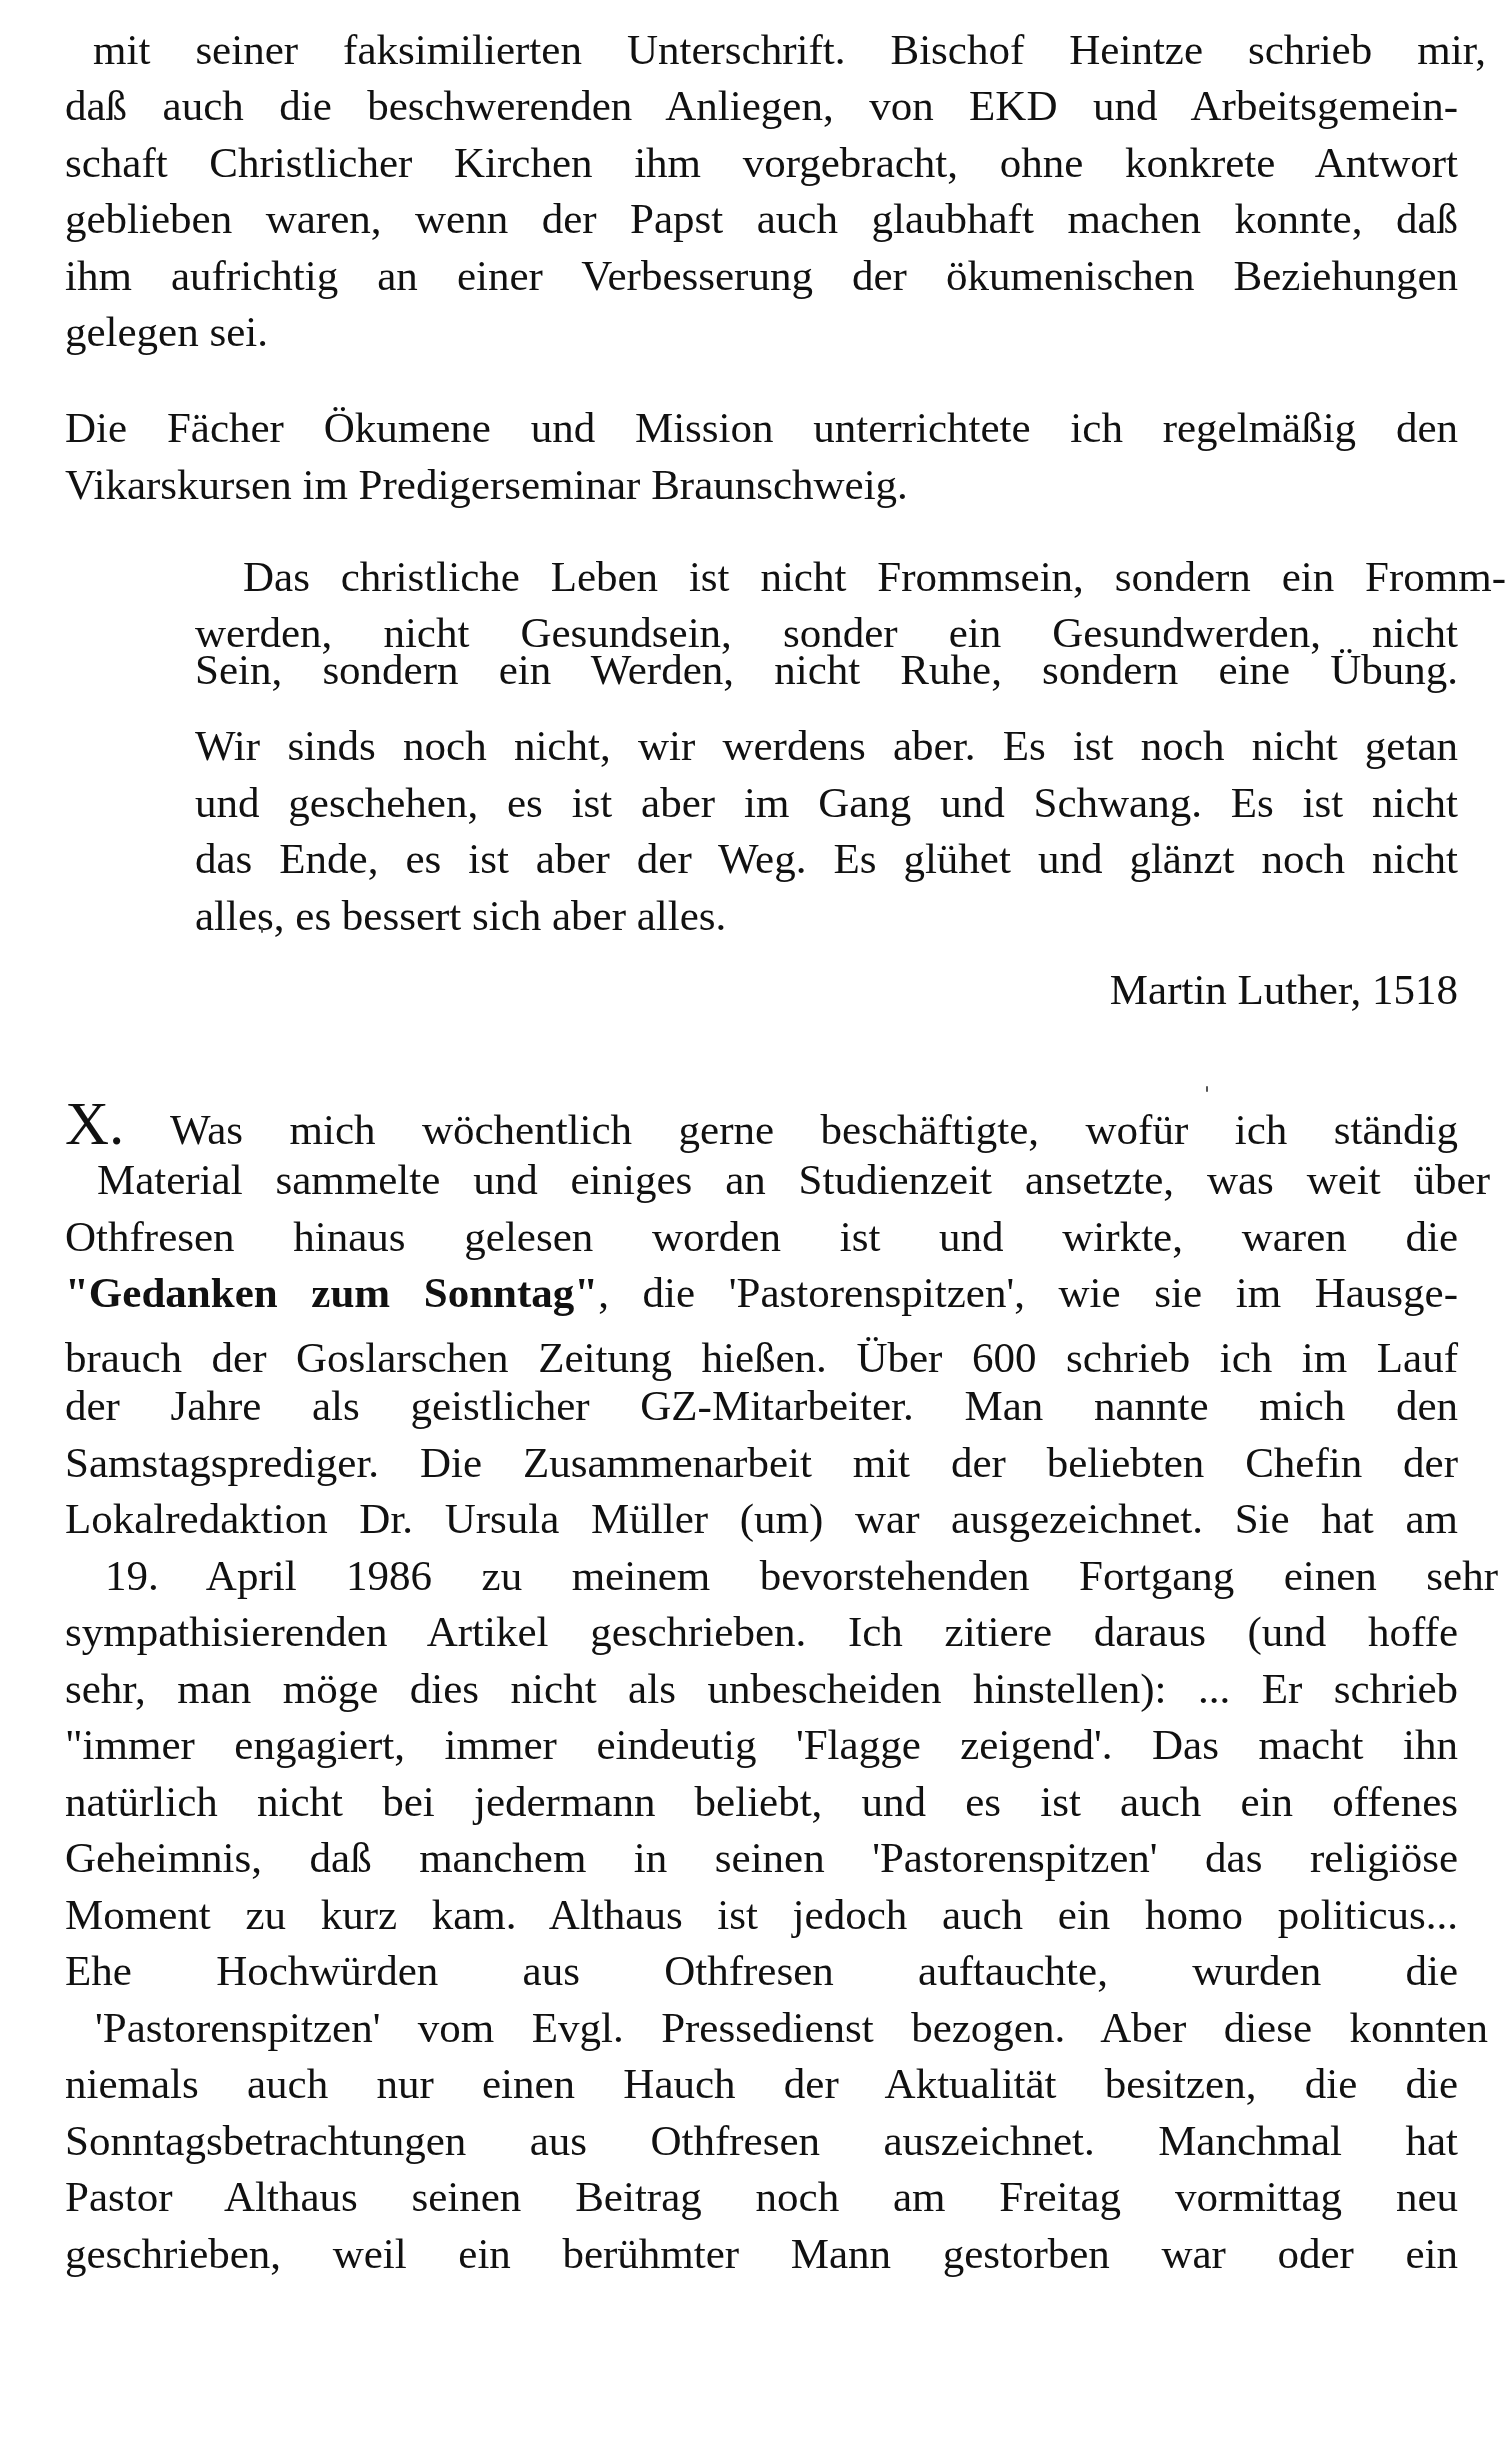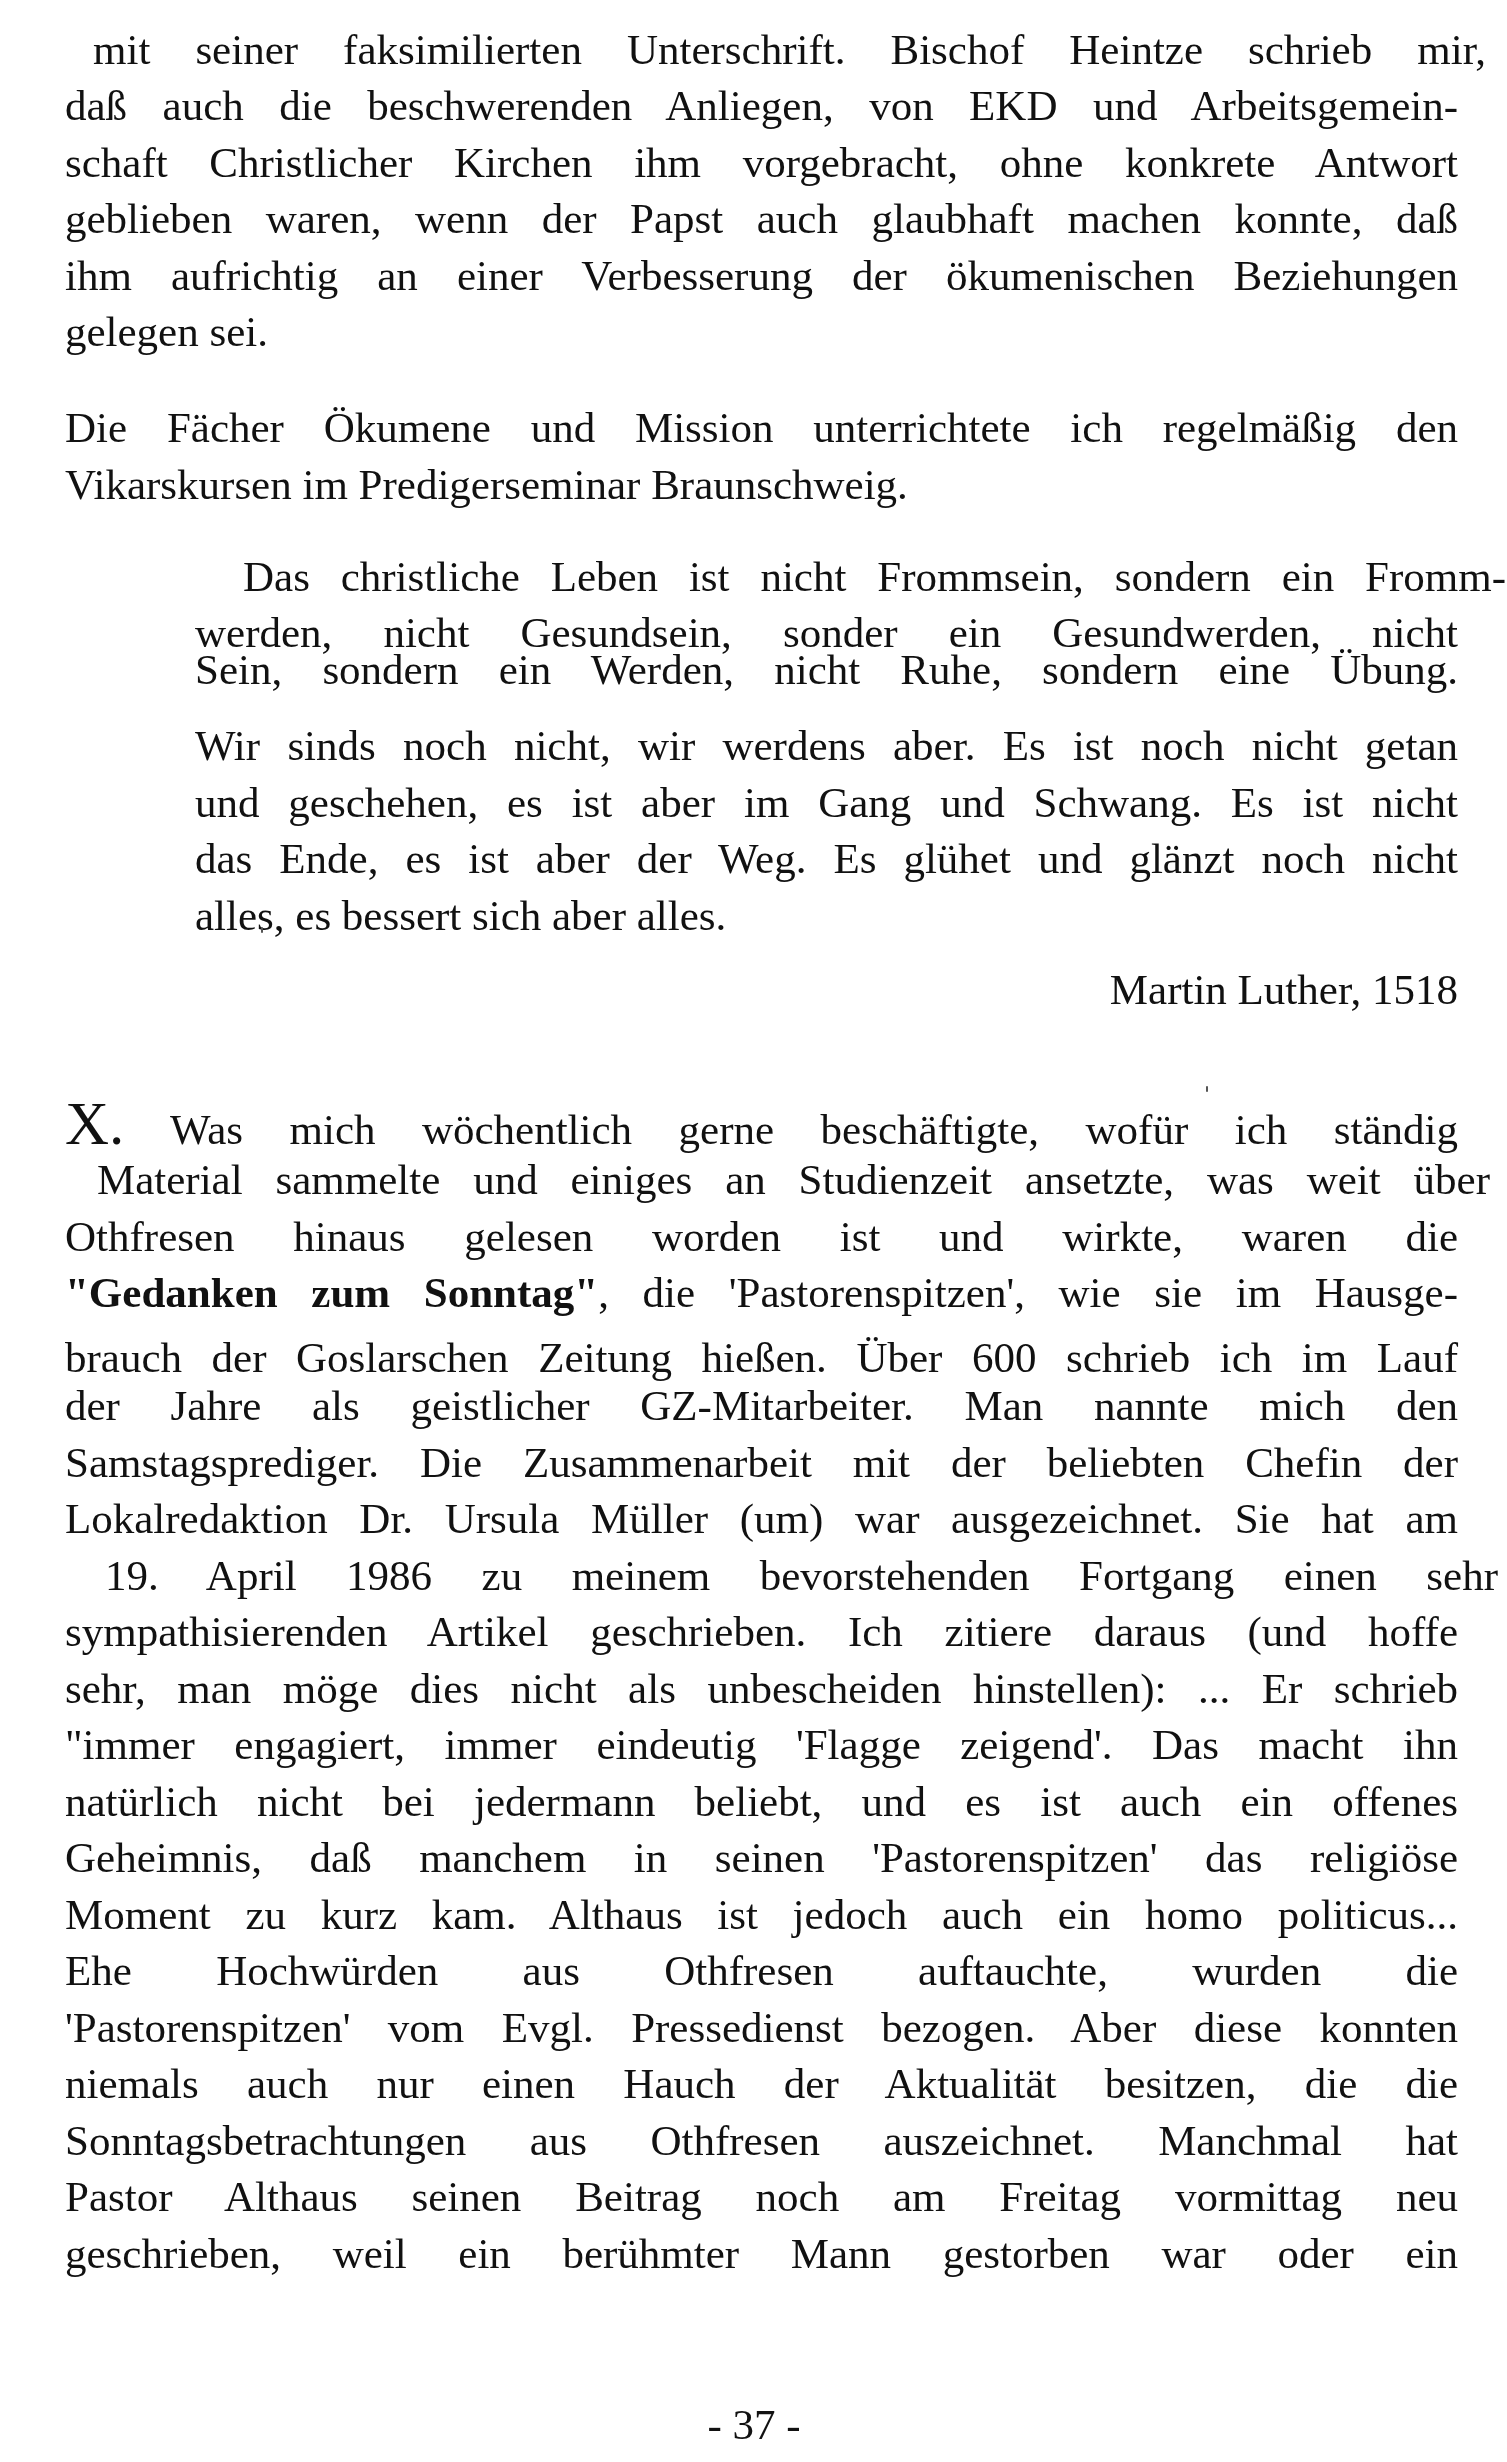--- a/index.html
+++ b/index.html
@@ -89,22 +89,21 @@
     <div class="line body-line" style="top: 1435px; word-spacing: 0px;">Samstagsprediger. Die Zusammenarbeit mit der beliebten Chefin der</div>
     <div class="line body-line" style="top: 1491px; word-spacing: 0px;">Lokalredaktion Dr. Ursula Müller (um) war ausgezeichnet. Sie hat am</div>
     <div class="line body-line" style="top: 1548px; word-spacing: 0px; margin-left: 40px;">19. April 1986 zu meinem bevorstehenden Fortgang einen sehr</div>
     <div class="line body-line" style="top: 1604px; word-spacing: 0px;">sympathisierenden Artikel geschrieben. Ich zitiere daraus (und hoffe</div>
     <div class="line body-line" style="top: 1661px; word-spacing: 0px;">sehr, man möge dies nicht als unbescheiden hinstellen): ... Er schrieb</div>
     <div class="line body-line" style="top: 1717px; word-spacing: 0px;">"immer engagiert, immer eindeutig 'Flagge zeigend'. Das macht ihn</div>
     <div class="line body-line" style="top: 1774px; word-spacing: 0px;">natürlich nicht bei jedermann beliebt, und es ist auch ein offenes</div>
     <div class="line body-line" style="top: 1830px; word-spacing: 0px;">Geheimnis, daß manchem in seinen 'Pastorenspitzen' das religiöse</div>
     <div class="line body-line" style="top: 1887px; word-spacing: 0px;">Moment zu kurz kam. Althaus ist jedoch auch ein homo politicus...</div>
     <div class="line body-line" style="top: 1943px; word-spacing: 0px;">Ehe Hochwürden aus Othfresen auftauchte, wurden die</div>
-    <div class="line body-line" style="top: 2000px; word-spacing: 0px;">'Pastorenspitzen' vom Evgl. Pressedienst bezogen. Aber diese konnten</div>
+    <div class="line body-line" style="top: 2000px; word-spacing: 0px; margin-left: 30px;">'Pastorenspitzen' vom Evgl. Pressedienst bezogen. Aber diese konnten</div>
     <div class="line body-line" style="top: 2056px; word-spacing: 0px;">niemals auch nur einen Hauch der Aktualität besitzen, die die</div>
     <div class="line body-line" style="top: 2113px; word-spacing: 0px;">Sonntagsbetrachtungen aus Othfresen auszeichnet. Manchmal hat</div>
     <div class="line body-line" style="top: 2169px; word-spacing: 0px;">Pastor Althaus seinen Beitrag noch am Freitag vormittag neu</div>
     <div class="line body-line" style="top: 2226px; word-spacing: 0px;">geschrieben, weil ein berühmter Mann gestorben war oder ein</div>
   </div>
 
-  <div class="page-number">- 37 -</div>
 </div>
 
 
 </body></html>

